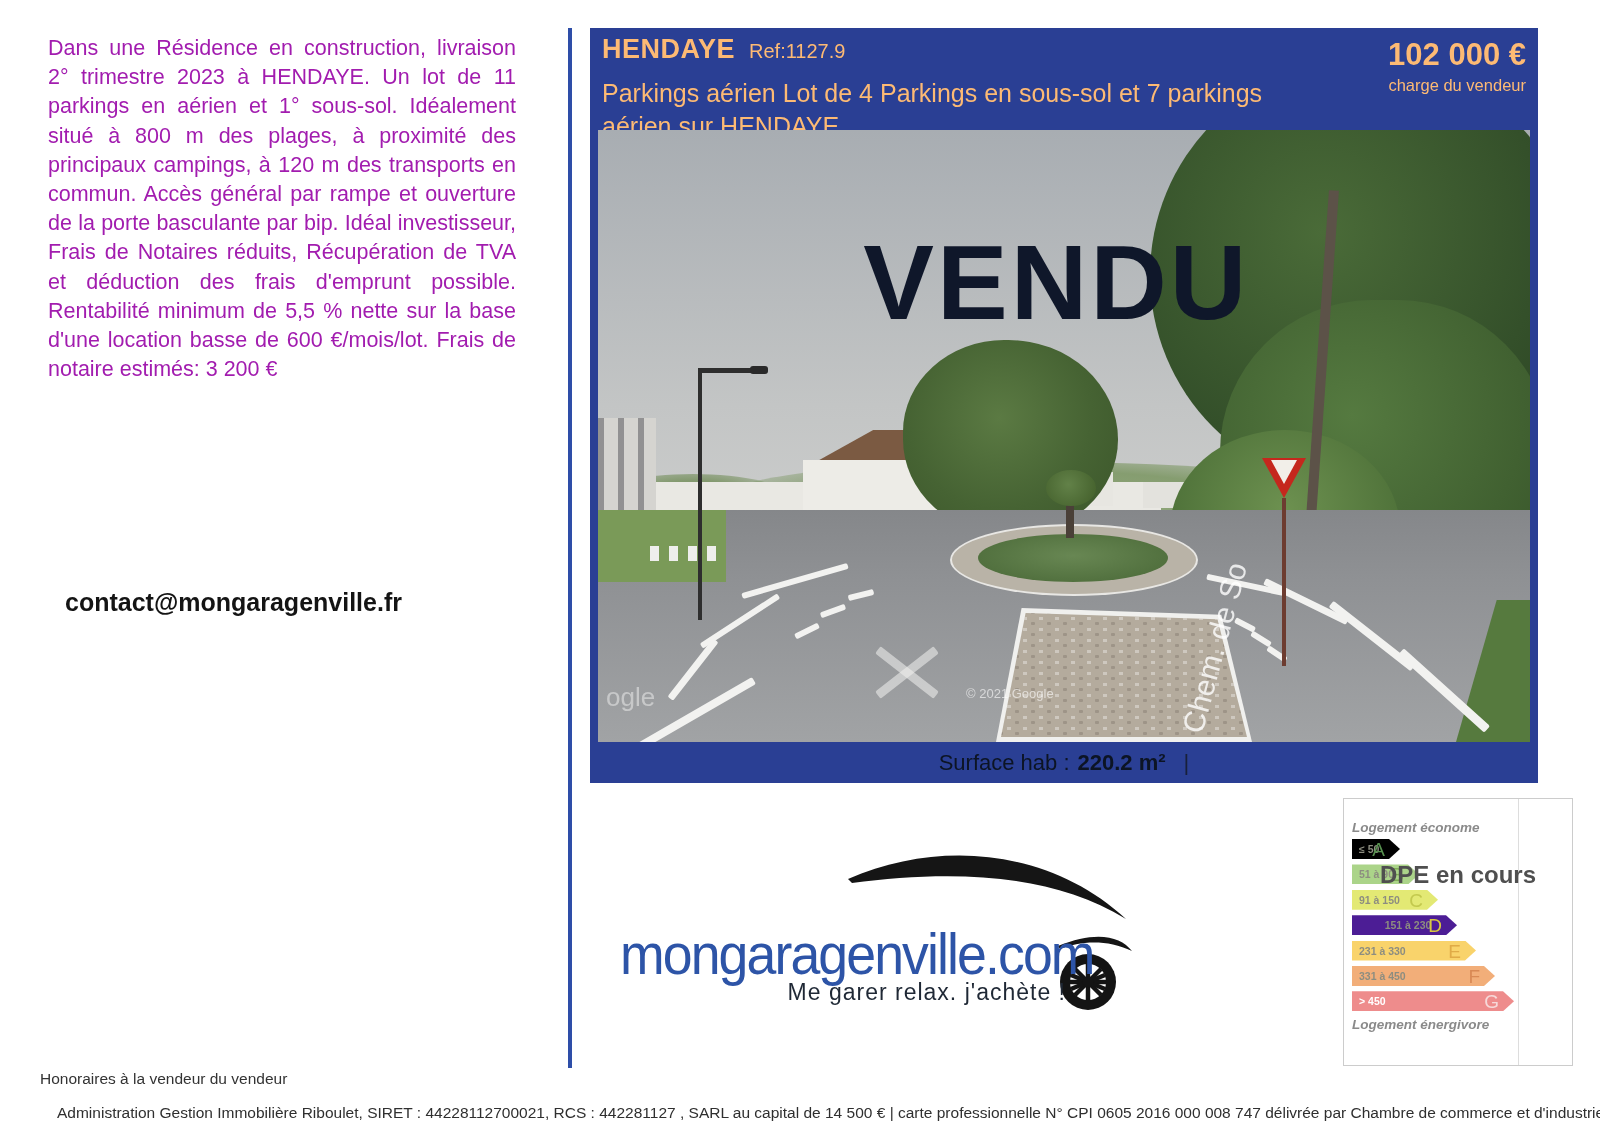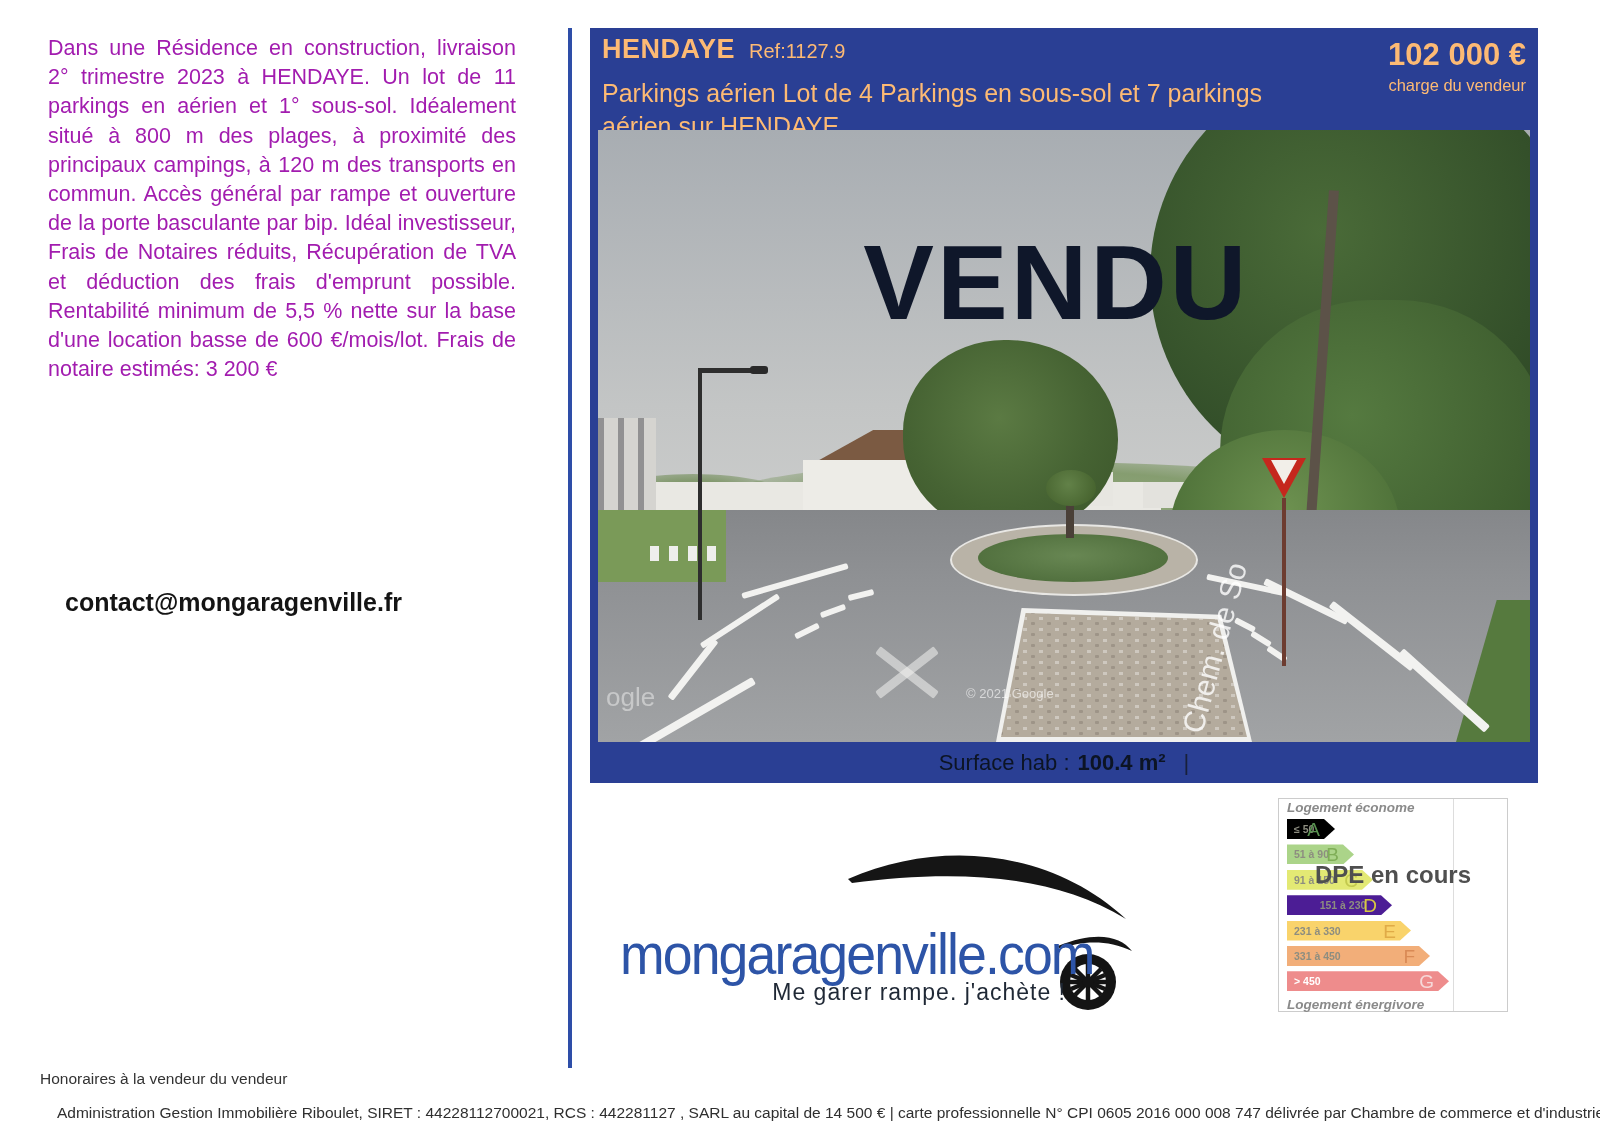--- a/index.html
+++ b/index.html
@@ -112,22 +112,22 @@
   .surface-sep{margin-left:18px;color:#18203a;}
 
   
   .logo-block{position:absolute;left:612px;top:843px;width:520px;height:185px;}
   .logo-svg{position:absolute;inset:0;}
   .brand{position:absolute;left:8px;top:78px;font-size:57px;color:#2d54a7;letter-spacing:-2px;
     transform:scaleX(.94);transform-origin:left;white-space:nowrap;}
   .slogan{position:absolute;right:66px;top:136px;font-size:23px;color:#1f2835;letter-spacing:1px;}
 
   
-  .dpe{position:absolute;left:1278px;top:798px;width:230px;height:214px;background:#fff;
-    border:1px solid #ccc;box-sizing:border-box;padding:1px 0 4px 8px;}
+  .dpe{position:absolute;left:1343px;top:798px;width:230px;height:268px;background:#fff;
+    border:1px solid #ccc;box-sizing:border-box;padding:21px 0 4px 8px;}
   .dpe-col-divider{position:absolute;top:0;bottom:0;left:174px;width:1px;background:#ddd;}
   .dpe-label{font-size:13.5px;font-style:italic;font-weight:bold;color:#8a8a8a;}
   .dpe-rows{margin-top:4px;}
   .dpe-row{position:relative;height:20px;margin-bottom:5.4px;}
   .dpe-bar{position:relative;height:100%;display:flex;align-items:center;
     clip-path:polygon(0 0,calc(100% - 11px) 0,100% 50%,calc(100% - 11px) 100%,0 100%);}
   .dpe-range{font-size:10.5px;font-weight:bold;color:#8d8d80;padding-left:7px;white-space:nowrap;}
   .dpe-letter{position:absolute;right:15px;top:50%;transform:translateY(-50%);
     font-size:19px;line-height:19px;}
   .dpe-status{position:absolute;left:36px;top:62px;font-size:24px;font-weight:bold;color:#4f4f4f;
@@ -213,21 +213,21 @@
       <div class="yield-inner"></div>
     </div>
     <div class="street-label">Chem. de So</div>
     <div class="wm-center">© 2021 Google</div>
     <div class="wm-left">ogle</div>
     <div class="vendu">VENDU</div>
   </div>
 
   <div class="surface-bar">
     <span>Surface hab :</span>
-    <span class="surface-value">100.4 m²</span>
+    <span class="surface-value">220.2 m²</span>
     <span class="surface-sep">|</span>
   </div>
 </div>
 
 <div class="logo-block">
   <svg class="logo-svg" viewBox="0 0 520 190" width="520" height="190">
     <path d="M 236 36 C 328 -4 438 6 514 76 C 436 28 334 28 240 40 Z" fill="#151515"></path>
     <path d="M 446 103 C 482 88 508 92 520 108 C 495 96 468 98 448 106 Z" fill="#151515"></path>
     <g>
       <circle cx="476" cy="139" r="28" fill="#141414"></circle>
@@ -237,21 +237,21 @@
         <line x1="458" y1="139" x2="494" y2="139"></line>
         <line x1="463" y1="126" x2="489" y2="152"></line>
         <line x1="489" y1="126" x2="463" y2="152"></line>
         <line x1="459" y1="132" x2="493" y2="146"></line>
         <line x1="459" y1="146" x2="493" y2="132"></line>
       </g>
       <circle cx="476" cy="139" r="5.5" fill="#141414"></circle>
     </g>
   </svg>
   <div class="brand">mongaragenville.com</div>
-  <div class="slogan">Me garer rampe. j'achète !</div>
+  <div class="slogan">Me garer relax. j'achète !</div>
 </div>
 
 <div class="dpe">
   <div class="dpe-col-divider"></div>
   <div class="dpe-label">Logement économe</div>
   <div class="dpe-rows" id="dpe-rows">
       <div class="dpe-row">
         <div class="dpe-bar" style="width: 48px; background: #000000; align-items: center;">
           <span class="dpe-range">≤ 50</span>
           <span class="dpe-letter" style="color: rgb(87, 144, 79);">A</span>

